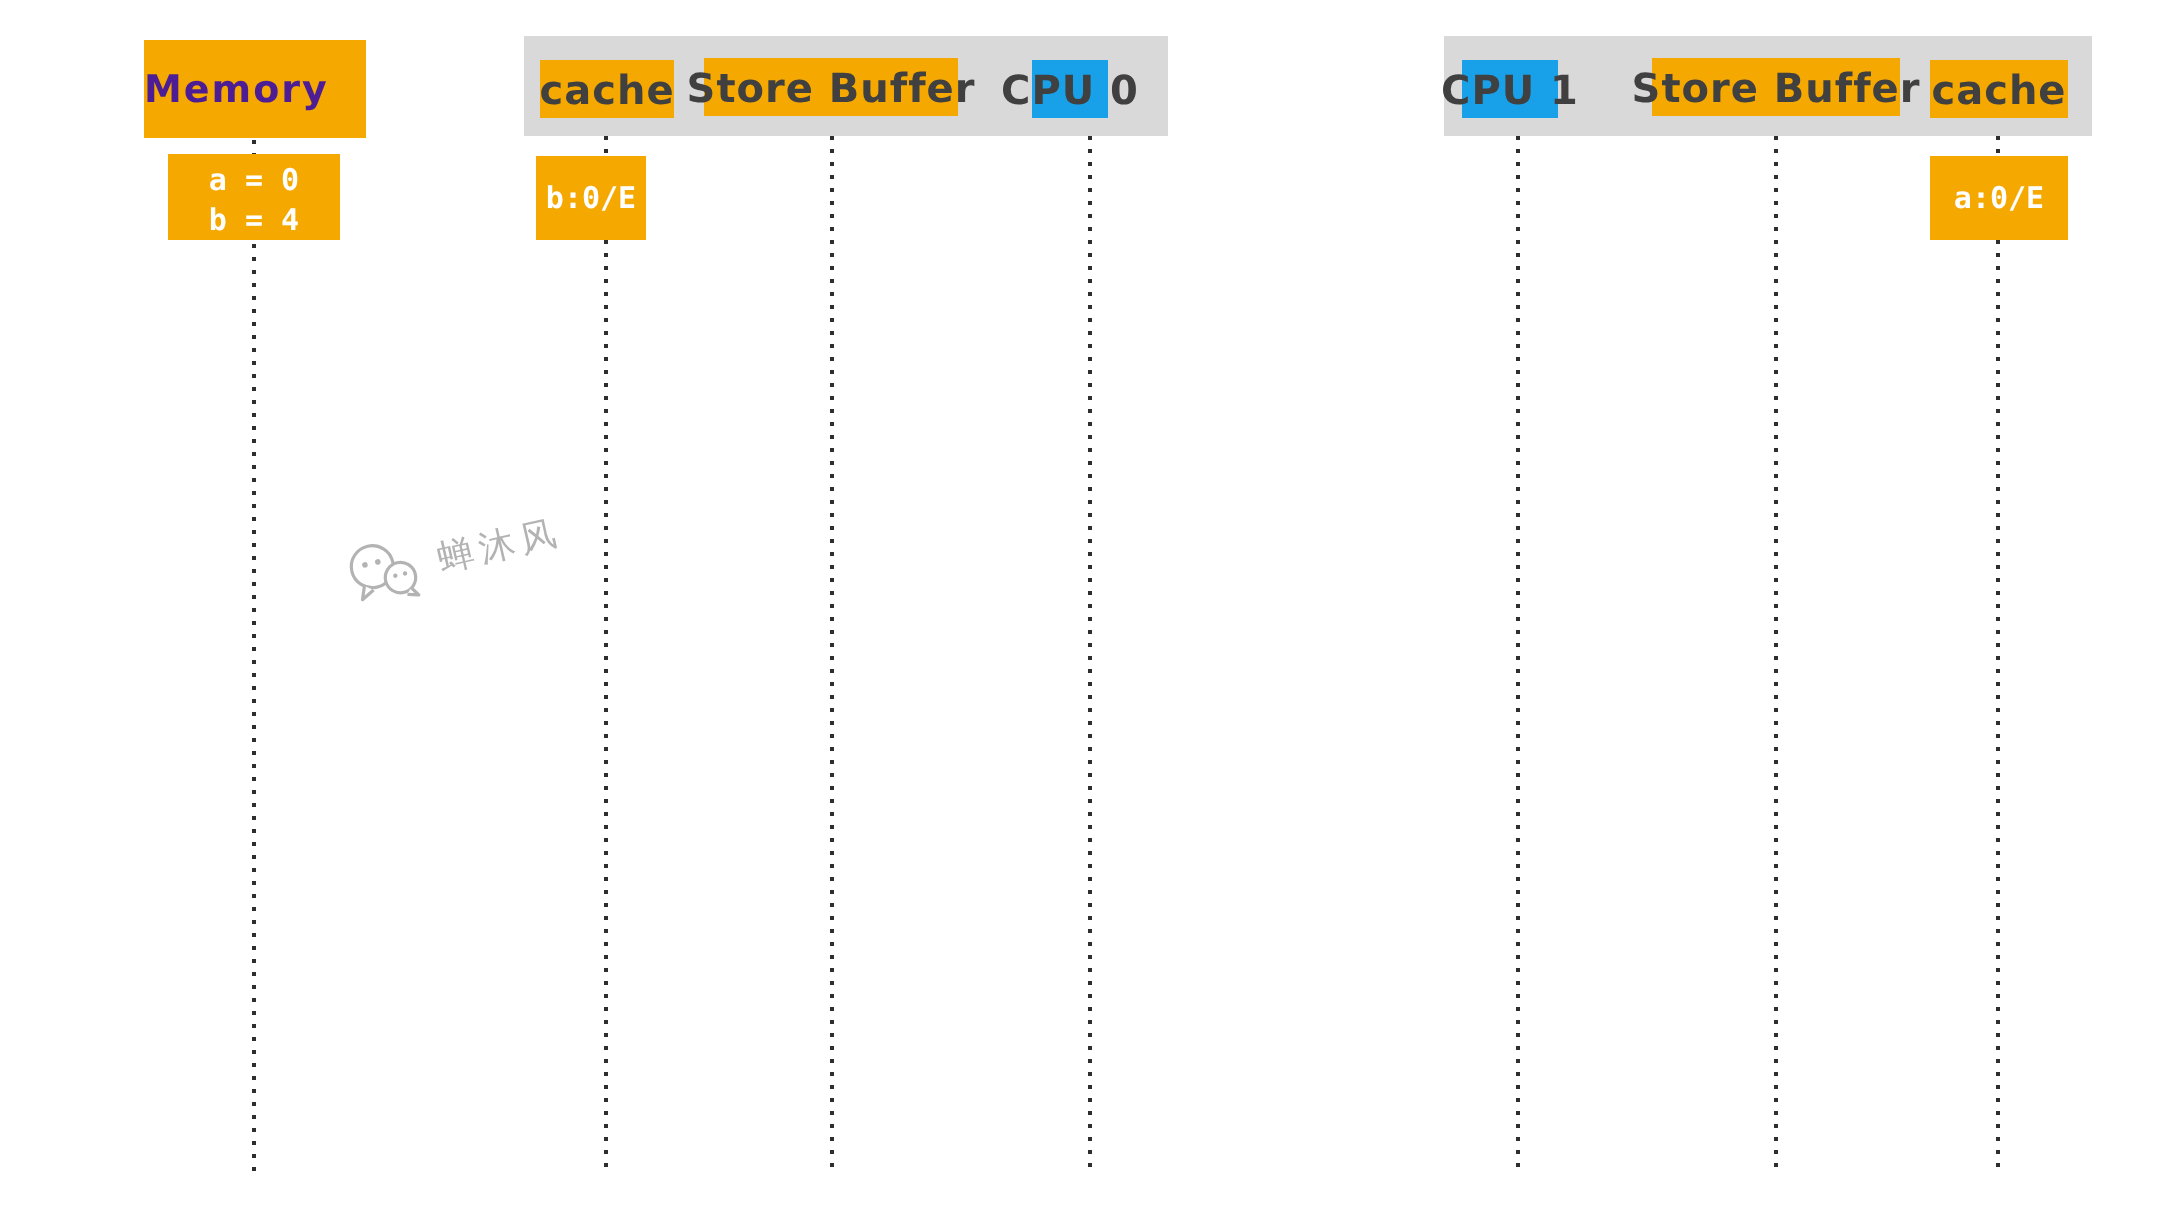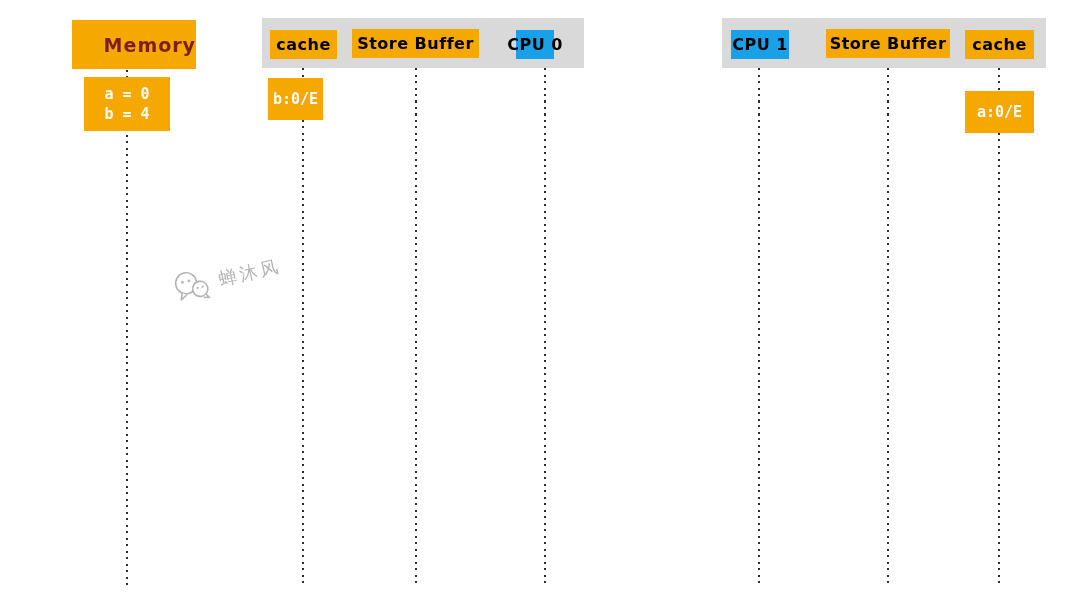--- a/index.html
+++ b/index.html
@@ -25,55 +25,55 @@
     position: absolute;
     top: 18px; height: 50px;
     background: #d9d9d9;
     z-index: 2;
   }
 
   
   .chip {
     position: absolute;
     display: flex; align-items: center; justify-content: center;
-    color: #000000;
+    color: #404040;
     font-weight: bold;
-    font-size: 16px;
+    font-size: 20px;
     letter-spacing: 0.5px;
     z-index: 3;
     white-space: nowrap;
   }
   .chip.orange { background: #f5a800; }
   .chip.blue   { background: #18a0e8; }
 
   
   .memory-box {
     position: absolute;
-    left: 72px; top: 20px; width: 124px; height: 49px;
+    left: 72px; top: 20px; width: 111px; height: 49px;
     background: #f5a800;
-    color: #7f1d1d; font-weight: bold; font-size: 19px; letter-spacing: 1px;
-    display: flex; align-items: center; justify-content: flex-end;
+    color: #4c1d95; font-weight: bold; font-size: 19px; letter-spacing: 1px;
+    display: flex; align-items: center; justify-content: flex-start;
     z-index: 3;
   }
 
   
   .value-box {
     position: absolute;
     background: #f5a800;
     color: #ffffff;
     font-family: "DejaVu Sans Mono", "Liberation Mono", monospace;
     font-size: 15px; font-weight: bold;
     display: flex; flex-direction: column; align-items: center; justify-content: center;
     line-height: 20px;
     z-index: 4;
     white-space: pre;
   }
-  .memory-values { left: 84px; top: 77px; width: 86px; height: 54px; }
+  .memory-values { left: 84px; top: 77px; width: 86px; height: 43px; justify-content: flex-end; }
   .cache0-value  { left: 268px; top: 78px; width: 55px; height: 42px; }
-  .cache1-value  { left: 965px; top: 91px; width: 69px; height: 42px; }
+  .cache1-value  { left: 965px; top: 78px; width: 69px; height: 42px; }
 
   
   .watermark {
     position: absolute;
     left: 172px; top: 260px;
     display: flex; align-items: center; gap: 7px;
     color: #b3b3b3;
     transform: rotate(-13deg);
     z-index: 5;
     user-select: none;
@@ -116,21 +116,21 @@
   </div>
   <div class="chip blue" style="left:516px; top:30px; width:38px; height:29px;">
     <span>CPU 0</span>
   </div>
 
   <div class="value-box cache0-value">
     <span>b:0/E</span>
   </div>
 
   <div class="group-bar" style="left:722px; width:324px;"></div>
-  <div class="chip blue" style="left:731px; top:30px; width:58px; height:29px;">
+  <div class="chip blue" style="left:731px; top:30px; width:48px; height:29px;">
     <span>CPU 1</span>
   </div>
   <div class="chip orange" style="left:826px; top:29px; width:124px; height:29px;">
     <span>Store Buffer</span>
   </div>
   <div class="chip orange" style="left:965px; top:30px; width:69px; height:29px;">
     <span>cache</span>
   </div>
 
   <div class="value-box cache1-value">

